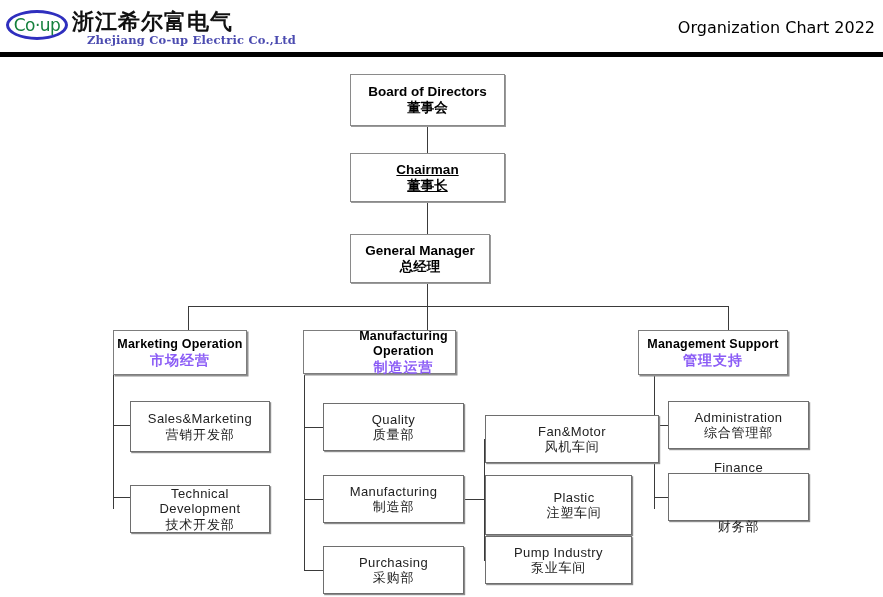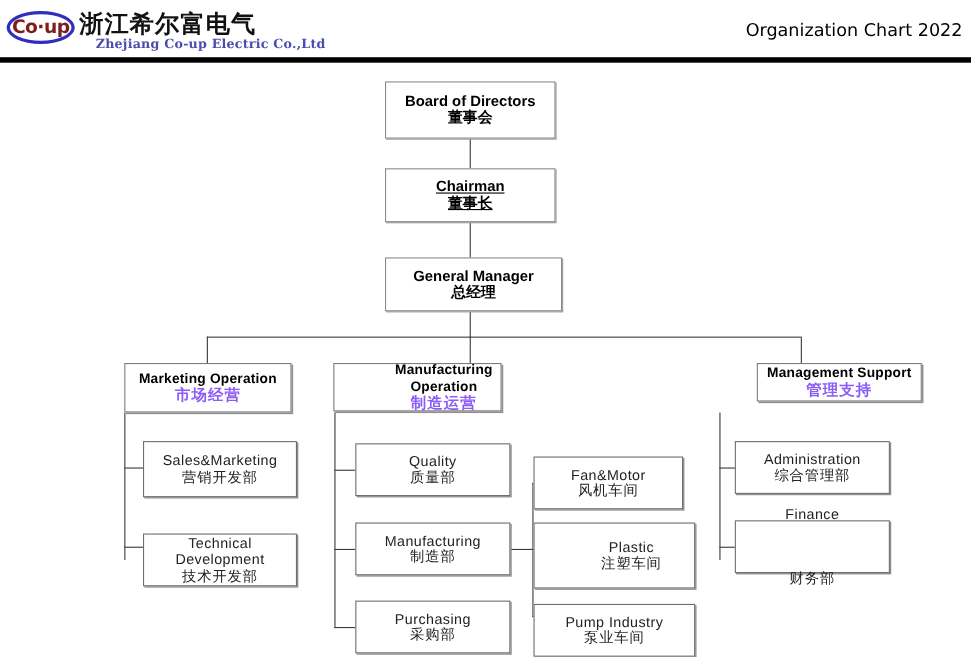--- a/index.html
+++ b/index.html
@@ -15,21 +15,21 @@
     position:absolute;left:0;top:0;width:883px;height:52px;
   }
   #logo-mark{
     position:absolute;left:6px;top:10px;width:62px;height:30px;
     border:3px solid #2f2fbe;border-radius:50%;
     display:flex;align-items:center;justify-content:center;
     box-sizing:border-box;
   }
   #logo-mark-text{
     font-family:"DejaVu Sans",sans-serif;
-    font-weight:bold;font-size:17px;color:#7f1d1d;
+    font-weight:normal;font-size:17px;color:#15803d;
     letter-spacing:-0.5px;line-height:1;
   }
   #logo-cn{
     position:absolute;left:72px;top:7px;
     font-family:Liberation Serif, serif;
     font-weight:bold;font-size:22px;color:#111111;
     letter-spacing:1px;
   }
   #logo-en{
     position:absolute;left:72px;top:33px;
@@ -136,36 +136,36 @@
   <div class="node lvl-top" style="left:350px;top:17px;width:155px;height:52px;">
     <span class="en">Board of Directors</span>
     <span class="cn">董事会</span>
   </div>
 
   <div class="node lvl-top" style="left:350px;top:96px;width:155px;height:49px;text-decoration:underline;">
     <span class="en">Chairman</span>
     <span class="cn">董事长</span>
   </div>
 
-  <div class="node lvl-top" style="left:350px;top:177px;width:161px;height:49px;">
+  <div class="node lvl-top" style="left:350px;top:177px;width:140px;height:49px;">
     <span class="en">General Manager</span>
     <span class="cn">总经理</span>
   </div>
 
-  <div class="node lvl-div" style="left:113px;top:273px;width:152px;height:45px;text-align:right;">
+  <div class="node lvl-div" style="left:113px;top:273px;width:134px;height:45px;text-align:right;">
     <span class="en">Marketing Operation</span>
     <span class="cn">市场经营</span>
   </div>
 
   <div class="node lvl-div" style="left:303px;top:273px;width:153px;height:44px;padding-left:48px;">
     <span class="en">Manufacturing  Operation</span>
     <span class="cn">制造运营</span>
   </div>
 
-  <div class="node lvl-div" style="left:688px;top:273px;width:150px;height:35px;text-align:right;">
+  <div class="node lvl-div" style="left:638px;top:273px;width:150px;height:45px;text-align:right;">
     <span class="en">Management Support</span>
     <span class="cn">管理支持</span>
   </div>
 
   <div class="node lvl-leaf" style="left:130px;top:344px;width:140px;height:51px;">
     <span class="en">Sales&amp;Marketing</span>
     <span class="cn">营销开发部</span>
   </div>
 
   <div class="node lvl-leaf" style="left:130px;top:428px;width:140px;height:48px;">
@@ -181,31 +181,31 @@
   <div class="node lvl-leaf" style="left:323px;top:418px;width:141px;height:48px;">
     <span class="en">Manufacturing</span>
     <span class="cn">制造部</span>
   </div>
 
   <div class="node lvl-leaf" style="left:323px;top:489px;width:141px;height:48px;">
     <span class="en">Purchasing</span>
     <span class="cn">采购部</span>
   </div>
 
-  <div class="node lvl-leaf" style="left:485px;top:358px;width:136px;height:48px;">
+  <div class="node lvl-leaf" style="left:485px;top:358px;width:174px;height:48px;">
     <span class="en">Fan&amp;Motor</span>
     <span class="cn">风机车间</span>
   </div>
 
   <div class="node lvl-leaf" style="left:485px;top:418px;width:147px;height:60px;padding-left:31px;">
     <span class="en">Plastic</span>
     <span class="cn">注塑车间</span>
   </div>
 
-  <div class="node lvl-leaf" style="left:485px;top:492px;width:147px;height:48px;">
+  <div class="node lvl-leaf" style="left:485px;top:479px;width:147px;height:48px;">
     <span class="en">Pump Industry</span>
     <span class="cn">泵业车间</span>
   </div>
 
   <div class="node lvl-leaf" style="left:668px;top:344px;width:141px;height:48px;">
     <span class="en">Administration</span>
     <span class="cn">综合管理部</span>
   </div>
 
   <div class="node lvl-leaf" style="left:668px;top:416px;width:141px;height:48px;gap:44px;">

